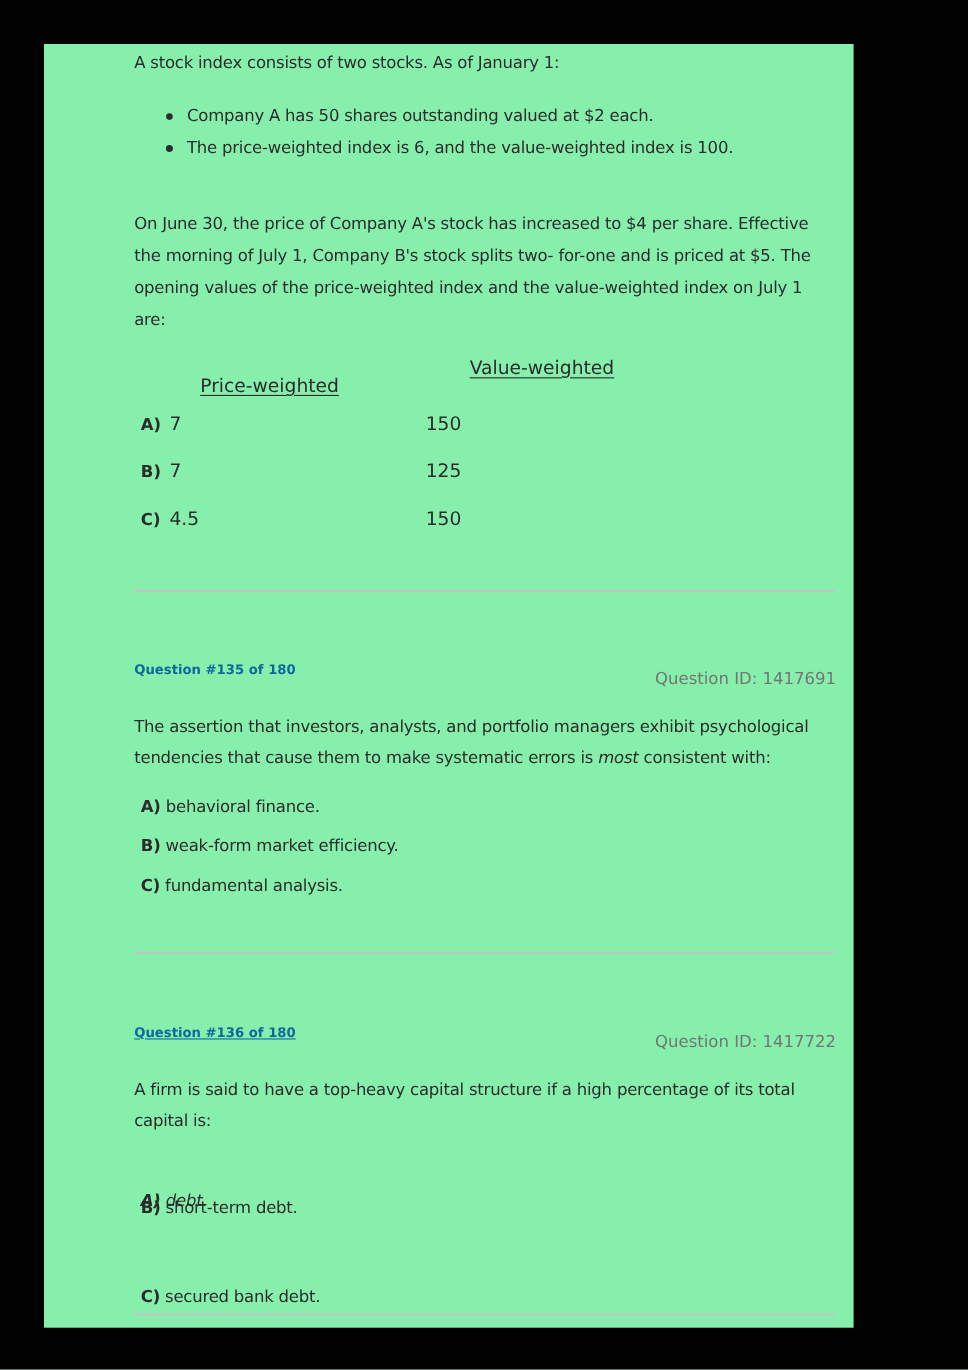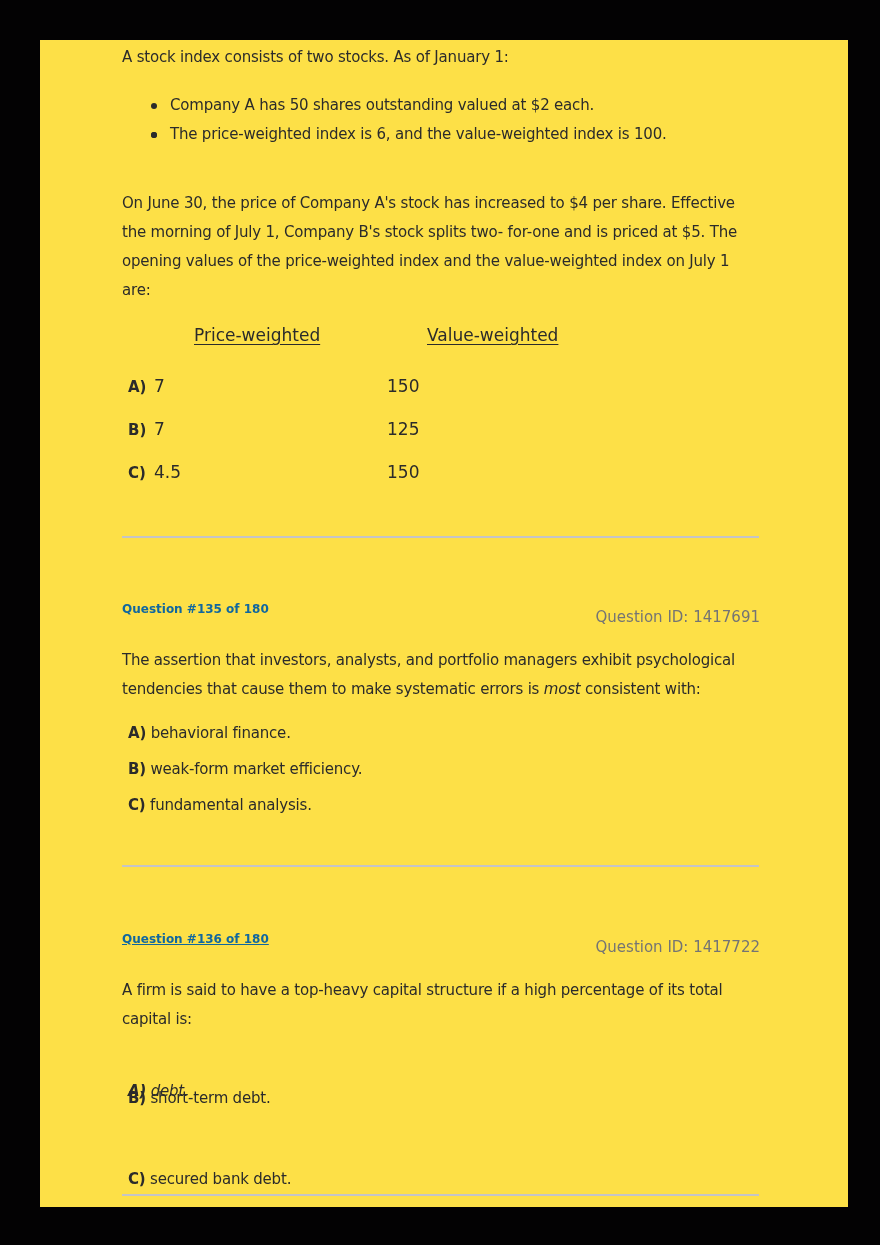--- a/index.html
+++ b/index.html
@@ -7,22 +7,22 @@
       width: 880px; height: 1245px;
       background: #030203;
       position: relative;
       overflow: hidden;
       font-family: "DejaVu Sans", "Liberation Sans", sans-serif;
       color: #2b2b2b;
     }
     .page {
       position: absolute;
       left: 40px; top: 40px;
-      width: 808px; height: 1167px;
-      background: #fde047;
+      width: 736px; height: 1167px;
+      background: #86efac;
       overflow: hidden;
     }
     .content {
       position: absolute;
       left: 82px; top: 0;
       width: 637px;
     }
     .p {
       font-size: 15px;
       line-height: 29px;
@@ -46,21 +46,21 @@
       width: 6px; height: 6px; border-radius: 50%;
       background: #2b2b2b;
     }
     .stem-para { position: absolute; top: 149px; left: 0; width: 637px; }
     .col-head {
       position: absolute; top: 285px;
       font-size: 17px; text-decoration: underline;
       text-underline-offset: 3px;
       color: #2b2b2b;
     }
-    .col-head.pw { left: 72px; }
+    .col-head.pw { left: 60px; margin-top: 16px; }
     .col-head.vw { left: 305px; }
     .table-row { position: absolute; left: 6px; height: 24px; font-size: 17px; }
     .table-row .lbl { font-weight: bold; font-size: 15px; display: inline-block; width: 26px; }
     .table-row .pw-val { position: absolute; left: 26px; top: 0; white-space: nowrap; }
     .table-row .vw-val { position: absolute; left: 259px; top: 0; white-space: nowrap; }
     .divider {
       position: absolute; left: 0; width: 637px; height: 0;
       border-top: 2px solid #c4c4c6;
     }
     .q-title {

